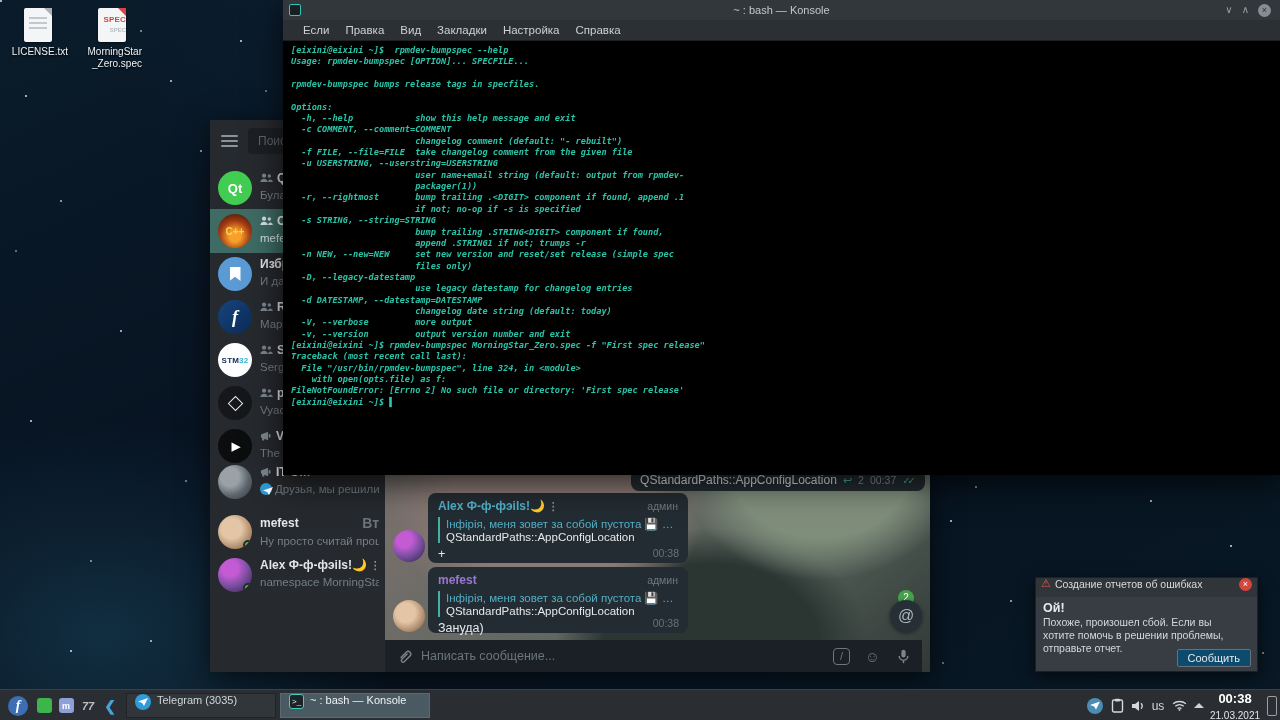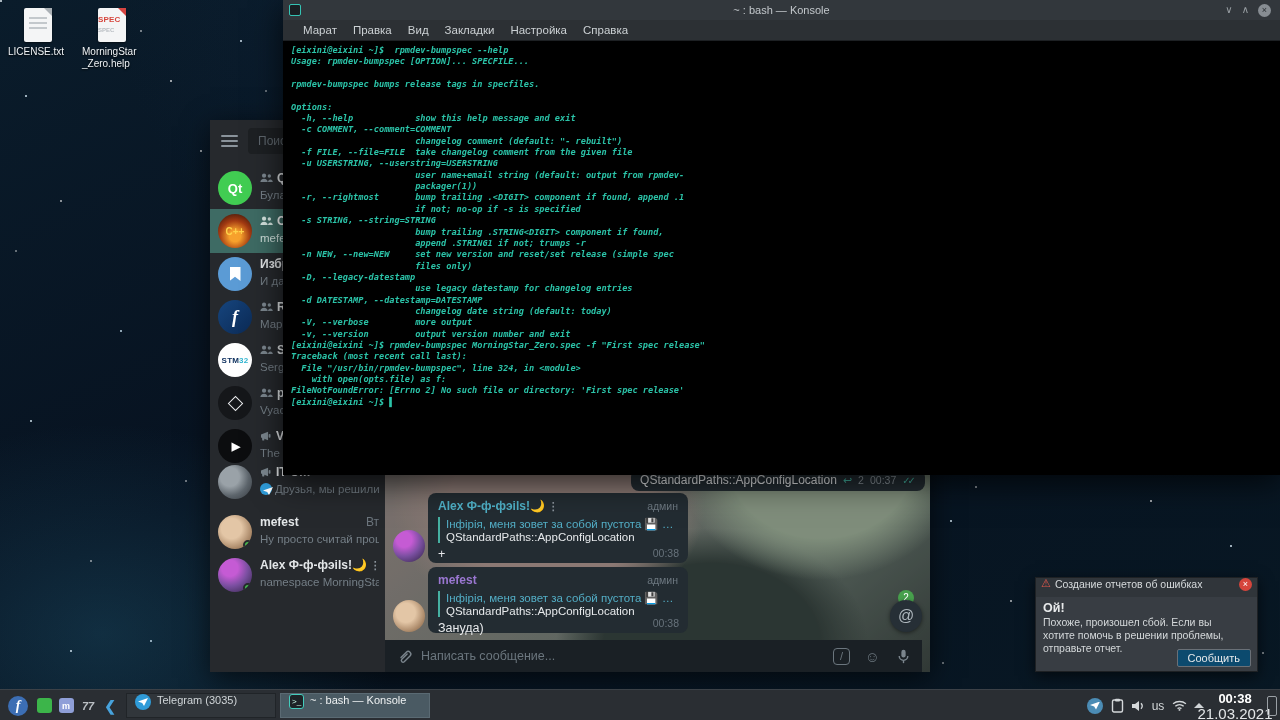--- a/index.html
+++ b/index.html
@@ -13,21 +13,21 @@
       linear-gradient(155deg,#0a1c2b 0%,#071220 45%,#081824 100%);}
   #stars{position:absolute;inset:0}
   #stars::before{content:"";position:absolute;width:2px;height:2px;border-radius:50%;background:#dfeaf2;
     box-shadow:25px 95px #cfe2ee,60px 200px rgba(255,255,255,.7),120px 330px #bcd6e4,170px 80px rgba(255,255,255,.8),
     30px 420px #cfe2ee,90px 560px rgba(255,255,255,.6),150px 640px #bcd6e4,200px 150px rgba(255,255,255,.75),
     15px 250px rgba(255,255,255,.5),70px 650px #cfe2ee,185px 480px rgba(255,255,255,.55),140px 30px rgba(255,255,255,.6),
     240px 40px #cfe2ee,265px 90px rgba(255,255,255,.5),950px 520px #cfe2ee,1010px 600px rgba(255,255,255,.7),
     1090px 640px #bcd6e4,1150px 500px rgba(255,255,255,.8),1230px 545px #cfe2ee,1262px 652px rgba(255,255,255,.6),
     942px 662px rgba(255,255,255,.5),1195px 615px rgba(255,255,255,.45),975px 486px rgba(255,255,255,.65)}
   
-  .dicon{position:absolute;width:60px;text-align:left;cursor:pointer}
+  .dicon{position:absolute;width:60px;text-align:right;cursor:pointer}
   .doc{width:28px;height:34px;background:#f4f5f6;border-radius:2px;margin:0 auto;position:relative;box-shadow:0 1px 2px rgba(0,0,0,.5)}
   .doc::before{content:"";position:absolute;right:0;top:0;border-style:solid;border-width:0 8px 8px 0;border-color:transparent #aab0b5 transparent transparent}
   .doc-lines::after{content:"";position:absolute;left:5px;right:5px;top:9px;height:14px;
     background:repeating-linear-gradient(#c3c8cc 0 2px,transparent 2px 5px)}
   .doc-spec::before{border-color:transparent #d64541 transparent transparent}
   .doc-spec .spec-big{position:absolute;top:7px;left:0;right:0;font-size:8px;font-weight:bold;color:#d6453c;letter-spacing:.2px}
   .doc-spec .spec-small{position:absolute;top:19px;left:0;right:0;font-size:6px;font-weight:bold;color:#b9bec3}
   .dlabel{margin-top:4px;font-size:10px;line-height:12px;color:#eef2f5;text-shadow:0 1px 2px #000;word-break:break-all}
   
   #tg{position:absolute;left:210px;top:120px;width:720px;height:552px;background:#26292d;box-shadow:0 6px 26px rgba(0,0,0,.6)}
@@ -37,21 +37,21 @@
   .burger i:nth-child(2){top:5px}.burger i:nth-child(3){top:10px}
   .search{position:absolute;left:38px;top:8px;width:128px;height:26px;background:#1d2023;border-radius:4px;
     font-size:12px;color:#5e666d;line-height:26px;padding-left:10px}
   .chrow{position:absolute;left:0;right:0;height:44px;cursor:pointer}
   .chrow.sel{background:#3e6b64}
   .av{position:absolute;left:8px;top:5px;width:34px;height:34px;border-radius:50%;overflow:hidden;
     display:flex;align-items:center;justify-content:center;font-weight:bold;color:#fff}
   .cmeta{position:absolute;left:50px;right:6px;top:5px}
   .ctitle{display:flex;align-items:center;font-size:12px;font-weight:bold;color:#e3e6e8;white-space:nowrap;overflow:hidden}
   .sel .ctitle,.sel .csub{color:#fff}
-  .ctime{margin-left:auto;font-weight:normal;font-size:12px;color:#6c757d;flex:none}
+  .ctime{margin-left:auto;font-weight:bold;font-size:14px;color:#6c757d;flex:none}
   .csub{margin-top:4px;font-size:11.5px;color:#747e86;white-space:nowrap;overflow:hidden;display:flex;align-items:center;gap:3px}
   .sel .csub{color:#cfe0dc}
   .gicon{flex:none;margin-right:4px;fill:#7d8890}
   .sel .gicon{fill:#d6e5e1}
   .dot-on{position:absolute;right:-1px;bottom:-1px;width:10px;height:10px;border-radius:50%;background:#44c14e;border:2px solid #26292d}
   .more-dots::after{content:"⋮";font-size:11px;color:#8a939b;margin-left:3px}
   
   .av-qt{background:#41cd52;font-size:13px}
   .av-cpp{background:radial-gradient(circle at 50% 65%,#f7a12c 0 20%,#a33a12 55%,#23100a 100%);font-size:10px;color:#ffd24a}
   .av-saved{background:#5b9bd5}
@@ -152,39 +152,39 @@
   .kon-ic{width:15px;height:15px;background:#1d2327;border:1px solid #43cdbd;border-radius:3px;color:#cfe;font-size:8px;
     line-height:13px;padding-left:2px;flex:none}
   .kon-ic::after{content:">_"}
   
   .tray{position:absolute;top:0;height:31px;display:flex;align-items:center;justify-content:center;cursor:pointer}
   .tray svg{display:block}
   .kb{font-size:12px;color:#d4d8da}
   .caret-up{width:0;height:0;border-left:5px solid transparent;border-right:5px solid transparent;border-bottom:5px solid #cfd4d7}
   .clock{text-align:center;line-height:1;cursor:pointer}
   .clock .t{font-size:13px;color:#fff;font-weight:bold}
-  .clock .d{font-size:15px;color:#e3e6e8;margin-top:19px}
+  .clock .d{font-size:10px;color:#e3e6e8;margin-top:19px}
   .peek{width:10px;height:20px;border:1px solid #9aa0a5;border-radius:2px}
 </style>
 </head>
 <body>
 
 <div id="desktop">
   <div id="stars"></div>
 
   <div class="dicon" style="left:8px;top:8px">
     <div class="doc doc-lines"></div>
     <div class="dlabel">LICENSE.txt</div>
   </div>
   <div class="dicon" style="left:82px;top:8px">
     <div class="doc doc-spec">
       <div class="spec-big">SPEC</div>
       <div class="spec-small">SPEC</div>
     </div>
-    <div class="dlabel">MorningStar_Zero.help</div>
+    <div class="dlabel">MorningStar_Zero.spec</div>
   </div>
 </div>
 
 <div id="tg">
   <div id="tg-side">
     <div class="burger">
         <i></i>
         <i></i>
         <i></i>
       </div>
@@ -418,21 +418,21 @@
   <div id="k-title">
     <span class="k-appicon"></span>
     <span class="ttl">~ : bash — Konsole</span>
     <span class="winbtns">
       <span class="wb wb-min"></span>
       <span class="wb wb-max"></span>
       <span class="wb wb-close"></span>
     </span>
   </div>
   <div id="k-menu">
-    <span>Марат</span>
+    <span>Если</span>
     <span>Правка</span>
     <span>Вид</span>
     <span>Закладки</span>
     <span>Настройка</span>
     <span>Справка</span>
   </div>
   <pre id="term">[eixini@eixini ~]$  rpmdev-bumpspec --help
 Usage: rpmdev-bumpspec [OPTION]... SPECFILE...
 
 rpmdev-bumpspec bumps release tags in specfiles.

